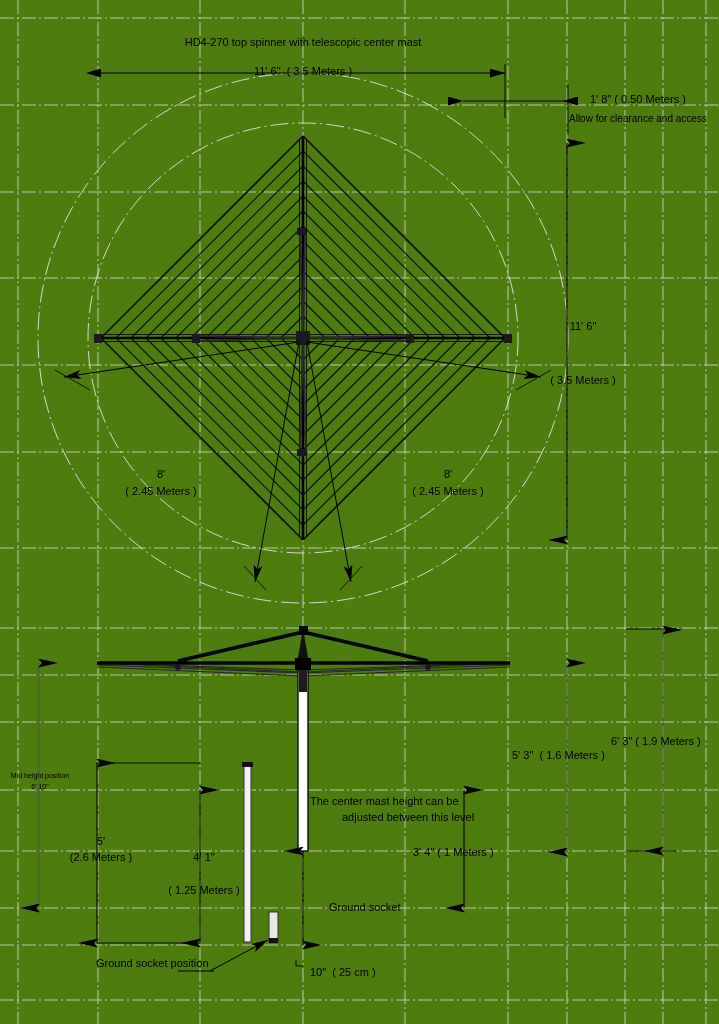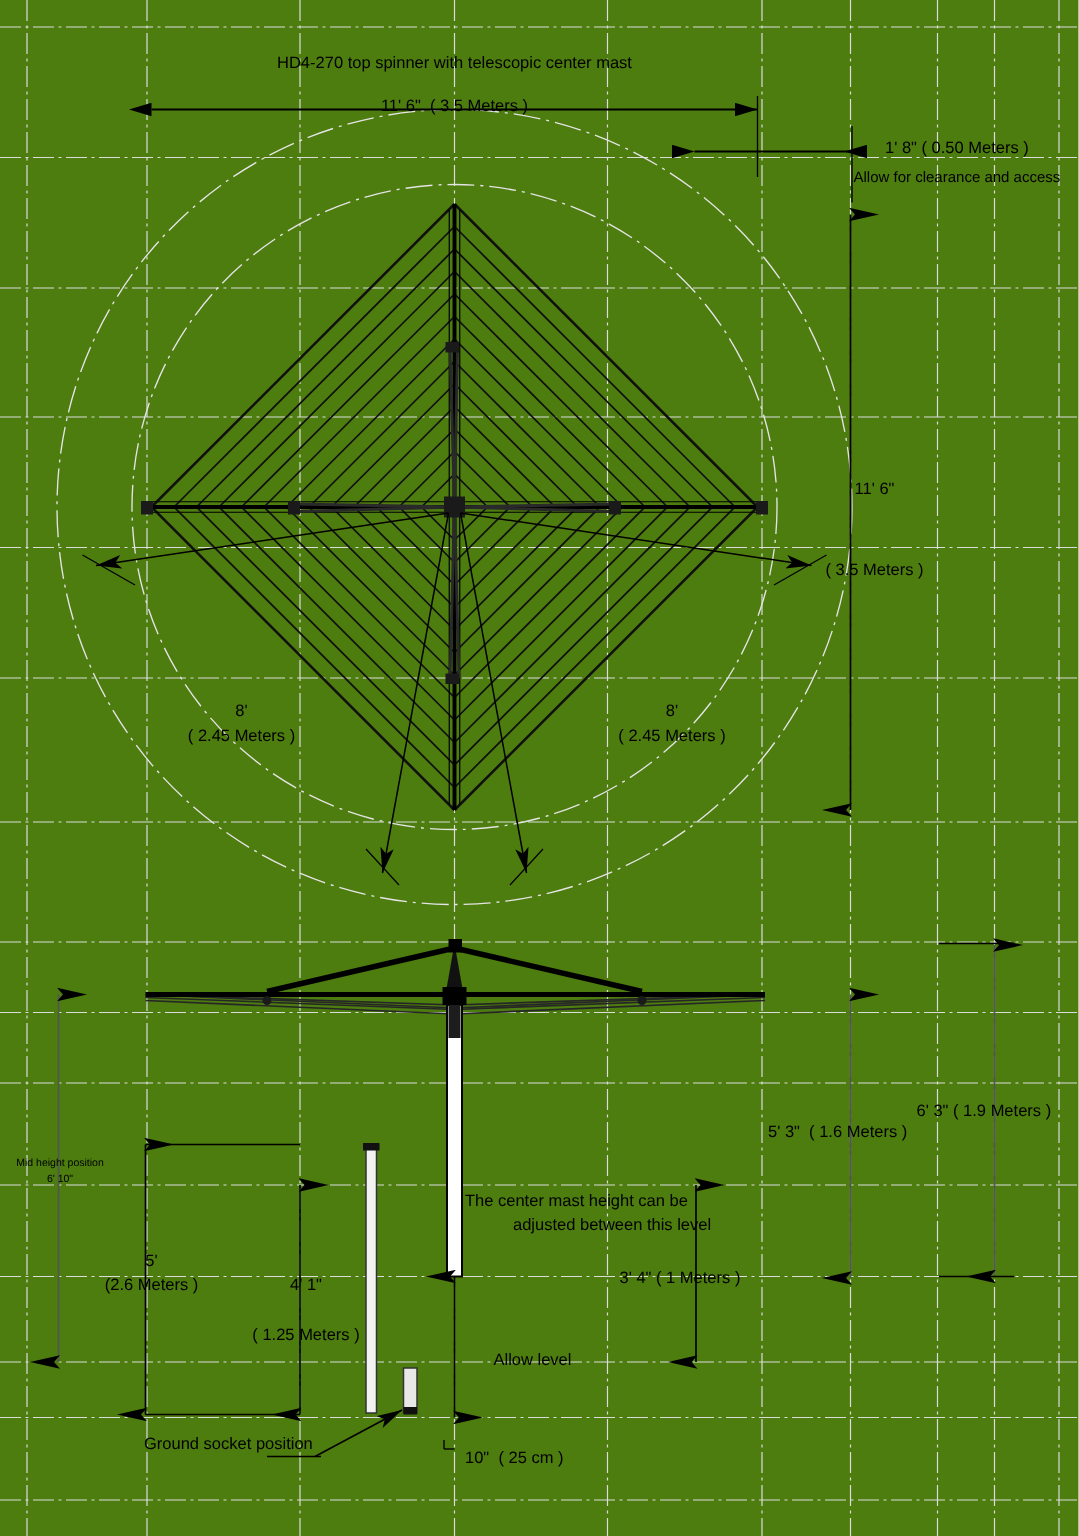--- a/index.html
+++ b/index.html
@@ -311,19 +311,19 @@
 
   <div class="lbl t11 lft" style="left:310px; top:795px;">The center mast height can be</div>
   <div class="lbl t11 lft" style="left:310px; top:811px;margin-left:32px;">adjusted between this level</div>
 
   <div class="lbl t11 lft" style="left:413px; top:846px;">3' 4" ( 1 Meters )</div>
 
   <div class="lbl t11 lft" style="left:512px; top:749px;">5' 3"  ( 1.6 Meters )</div>
 
   <div class="lbl t11 lft" style="left:611px; top:735px;">6' 3" ( 1.9 Meters )</div>
 
-  <div class="lbl t11 lft" style="left:329px; top:901px;">Allow level</div>
+  <div class="lbl t11 lft" style="left:329px; top:901px;">Ground socket</div>
 
   <div class="lbl t11 lft" style="left:96px; top:957px;">Ground socket position</div>
 
   <div class="lbl t11 lft" style="left:310px; top:966px;">10"  ( 25 cm )</div>
 
 </div>
 
 </body></html>

